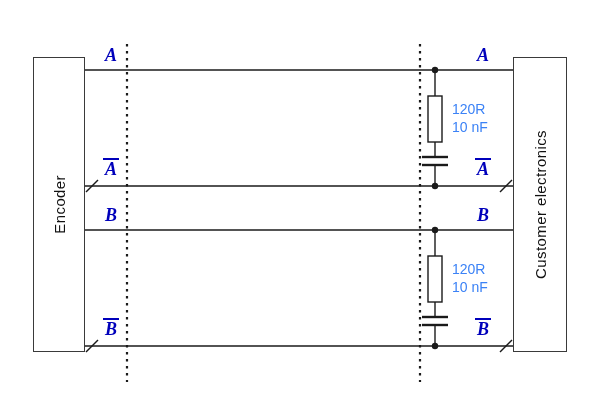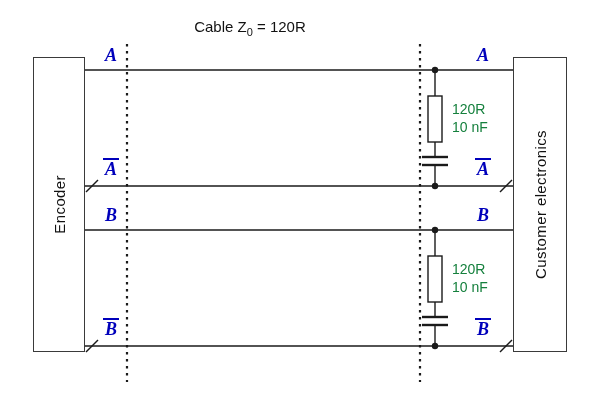--- a/index.html
+++ b/index.html
@@ -12,21 +12,21 @@
          font-size:15px;color:#111;letter-spacing:.4px;white-space:nowrap;}
   #encoder{left:33px;top:57px;width:52px;height:295px;}
   #customer{left:513px;top:57px;width:54px;height:295px;}
   .title{position:absolute;left:120px;top:18px;width:260px;text-align:center;
          font-size:15px;color:#111;}
   .title sub{font-size:11px;}
   .sig{position:absolute;width:30px;text-align:center;color:#0000bb;
        font-family:"Liberation Serif",serif;font-style:italic;font-weight:bold;
        font-size:18px;line-height:20px;}
   .sig .bar{display:inline-block;border-top:2px solid #0000bb;padding:0 2px;line-height:18px;}
-  .comp{position:absolute;font-size:14px;color:#15803d;line-height:18px;white-space:nowrap;}
+  .comp{position:absolute;font-size:14px;color:#3b82f6;line-height:18px;white-space:nowrap;}
 </style>
 </head>
 <body>
 
 <div class="stage">
 
   <svg class="wires" width="600" height="400" viewBox="0 0 600 400">
 
     <line x1="85" y1="70" x2="513" y2="70" stroke="#1a1a1a" stroke-width="1.4"></line>
     <line x1="85" y1="186" x2="513" y2="186" stroke="#1a1a1a" stroke-width="1.4"></line>
@@ -53,21 +53,20 @@
     <line x1="435" y1="325" x2="435" y2="346" stroke="#1a1a1a" stroke-width="1.4"></line>
     <circle cx="435" cy="230" r="3.2" fill="#1a1a1a"></circle>
     <circle cx="435" cy="346" r="3.2" fill="#1a1a1a"></circle>
 
     <line x1="86" y1="192" x2="98" y2="180" stroke="#1a1a1a" stroke-width="1.4"></line>
     <line x1="500" y1="192" x2="512" y2="180" stroke="#1a1a1a" stroke-width="1.4"></line>
     <line x1="86" y1="352" x2="98" y2="340" stroke="#1a1a1a" stroke-width="1.4"></line>
     <line x1="500" y1="352" x2="512" y2="340" stroke="#1a1a1a" stroke-width="1.4"></line>
   </svg>
 
-  <div class="title"><span>Cable Z</span><sub>0</sub><span> = 120R</span></div>
 
   <div id="encoder" class="block">
     <span class="vtext">Encoder</span>
   </div>
   <div id="customer" class="block">
     <span class="vtext">Customer electronics</span>
   </div>
 
   <div class="sig" style="left:96px;top:45px;"><span>A</span></div>
   <div class="sig" style="left:96px;top:158px;"><span class="bar">A</span></div>

